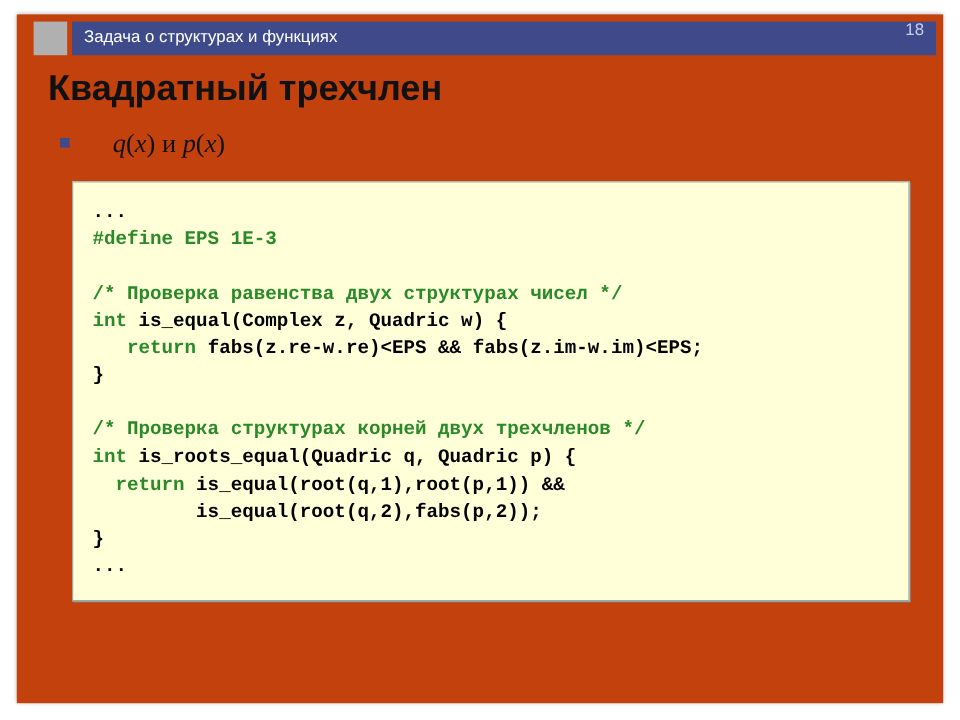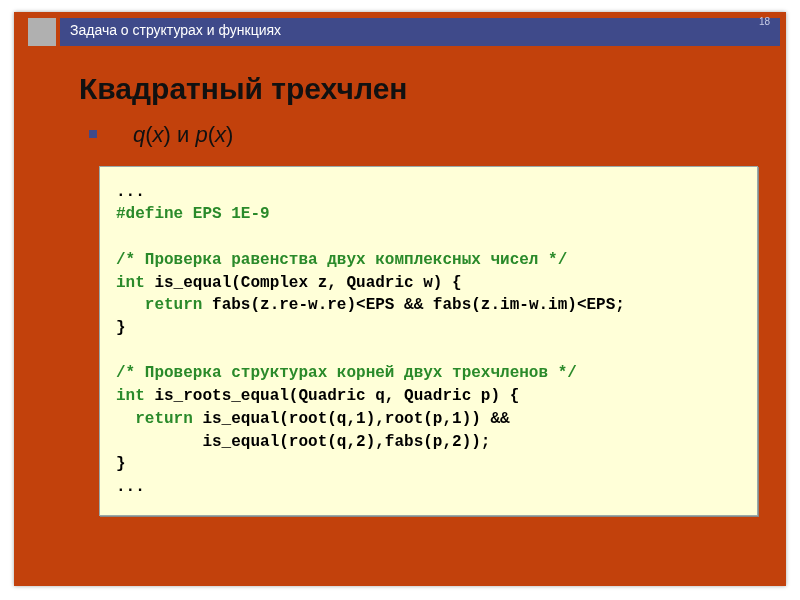--- a/index.html
+++ b/index.html
@@ -36,25 +36,24 @@
   .topbar-title {
     position: absolute;
     left: 50px; top: 4px;
     color: #fff;
     font-size: 14px;
   }
   .pagenum {
     position: absolute;
     right: 10px; top: -2px;
     color: #c8cde6;
-    font-size: 10px;
+    font-size: 14px;
   }
   .content {
-    padding: 20px 22px 0 22px;
-    margin-left: 39px;
+    padding: 5px 22px 0 22px;
   }
   h1.title {
     font-size: 30px;
     font-weight: bold;
     color: #111;
     margin: 6px 0 14px 4px;
   }
   ul.bullets {
     list-style: none;
     padding-left: 14px;
@@ -67,21 +66,21 @@
     line-height: 1.35;
   }
   ul.bullets > li::before {
     content: "";
     position: absolute;
     left: 0; top: 10px;
     width: 8px; height: 8px;
     background: #3f4a8a;
   }
   .math {
-    font-family: Liberation Sans, sans-serif;
+    font-family: Liberation Serif, serif;
     font-style: italic;
     font-size: 22px;
     padding-left: 22px;
     display: block;
     margin-top: 2px;
     color: #111;
   }
   .mparen { font-style: normal; }
   .mop { font-style: normal; }
   .codebox {
@@ -123,23 +122,23 @@
     <ul class="bullets">
       <li>
         <span class="math">
           <span>q</span><span class="mparen">(</span><span>x</span><span class="mparen">)</span><span class="mop"> и </span><span>p</span><span class="mparen">(</span><span>x</span><span class="mparen">)</span>
         </span>
       </li>
     </ul>
 
     <div class="codebox">
 <pre class="code"><span class="tok-plain">...</span>
-<span class="tok-pre">#define EPS 1E-9</span>
+<span class="tok-pre">#define EPS 1E-3</span>
 <span class="tok-plain"></span>
-<span class="tok-cmt">/* Проверка равенства двух комплексных чисел */</span>
+<span class="tok-cmt">/* Проверка равенства двух структурах чисел */</span>
 <span class="tok-kw">int</span><span class="tok-plain"> is_equal(Complex z, Quadric w) {</span>
 <span class="tok-plain">   </span><span class="tok-kw">return</span><span class="tok-plain"> fabs(z.re-w.re)&lt;EPS &amp;&amp; fabs(z.im-w.im)&lt;EPS;</span>
 <span class="tok-plain">}</span>
 <span class="tok-plain"></span>
 <span class="tok-cmt">/* Проверка структурах корней двух трехчленов */</span>
 <span class="tok-kw">int</span><span class="tok-plain"> is_roots_equal(Quadric q, Quadric p) {</span>
 <span class="tok-plain">  </span><span class="tok-kw">return</span><span class="tok-plain"> is_equal(root(q,1),root(p,1)) &amp;&amp;</span>
 <span class="tok-plain">         is_equal(root(q,2),fabs(p,2));</span>
 <span class="tok-plain">}</span>
 <span class="tok-plain">...</span></pre>

